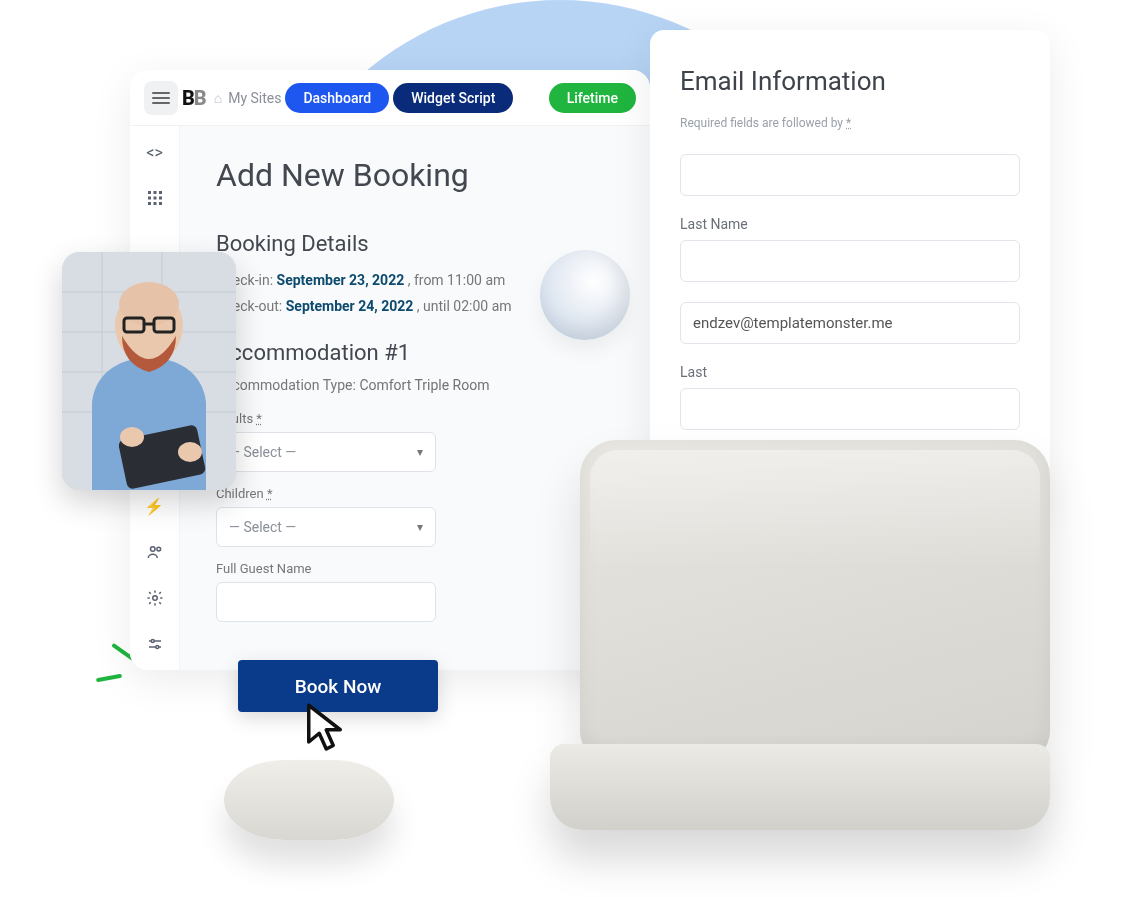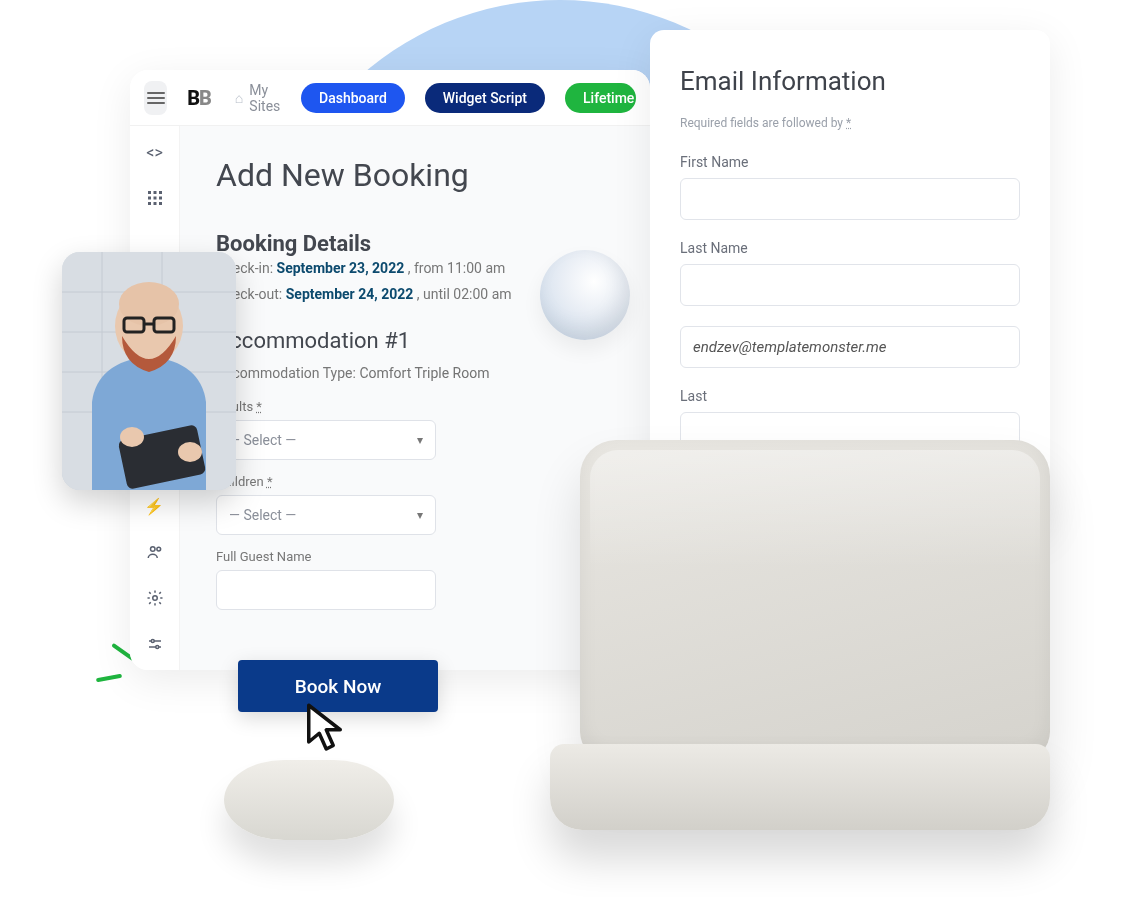--- a/index.html
+++ b/index.html
@@ -24,21 +24,21 @@
     box-shadow: 0 10px 40px rgba(0,0,0,0.08);
     z-index: 2;
     overflow: hidden;
   }
   .admin-header {
     height: 56px;
     background: #fff;
     border-bottom: 1px solid #f1f1f1;
     display: flex; align-items: center;
     padding: 0 14px;
-    gap: 20px;
+    gap: 4px;
   }
   .menu-icon {
     width: 34px; height: 34px;
     border-radius: 8px;
     background: #f0f1f3;
     display: flex; align-items: center; justify-content: center;
   }
   .menu-icon span { display: block; width: 18px; height: 2px; background: #666; border-radius: 2px; position: relative; }
   .menu-icon span::before, .menu-icon span::after { content:""; position:absolute; width:18px; height:2px; background:#666; border-radius:2px; }
   .menu-icon span::before { top:-5px; } .menu-icon span::after { top:5px; }
@@ -50,21 +50,21 @@
   .pill.blue { background:#1e56f0; }
   .pill.navy { background:#0a2a7a; }
   .pill.green { background:#1fb53f; margin-left:auto; overflow:hidden; }
 
   .admin-body { display:flex; height: calc(100% - 56px); }
   .sidebar { width: 50px; background:#fff; border-right:1px solid #f3f3f3; padding:16px 0; display:flex; flex-direction:column; align-items:center; gap:26px; }
   .side-ic { width:20px; height:20px; display:flex; align-items:center; justify-content:center; color:#5a6170; font-size:16px; }
 
   .content { flex:1; background:#f9fafb; padding: 30px 36px; overflow:hidden; }
   h1 { font-size: 32px; color:#43474f; font-weight:400; margin-bottom:37px; }
-  h2 { font-size: 22px; color:#43474f; font-weight:700; margin-bottom:4px; }
+  h2 { font-size: 22px; color:#43474f; font-weight:400; margin-bottom:16px; }
   h3 { font-size: 22px; color:#43474f; font-weight:400; margin: 26px 0 12px; }
   .meta { font-size:14px; color:#777; margin-bottom:10px; }
   .meta b { font-weight:700; color:#0c4a6e; }
   .acc-type { font-size:14px; color:#777; margin-bottom:18px; }
   .acc-type a { color:#737373; text-decoration:none; }
   .fld-label { font-size:13px; color:#777; margin-bottom:6px; display:block; }
   .req { text-decoration: underline dotted; }
   .select, .text-input {
     width: 220px; height: 40px;
     background:#fff; border:1px solid #dfe2e8; border-radius:6px;
@@ -136,21 +136,21 @@
     z-index: 2;
   }
   .info-card h2 { font-size: 26px; color:#3f434b; font-weight:400; margin-bottom: 20px; }
   .req-note { font-size: 12px; color:#9aa0aa; margin-bottom: 24px; }
   .info-field { margin-bottom: 20px; }
   .info-field label { font-size: 14px; color:#6a6f7a; display:block; margin-bottom:8px; }
   .info-field .inp {
     width:100%; height:42px;
     border:1px solid #e1e4ea; border-radius:6px; background:#fff;
     padding: 0 12px; font-size:15px; color:#555;
-    display:flex; align-items:center;font-style:italic;
+    display:flex; align-items:center;
   }
 
   
   .laptop {
     position:absolute;
     left: 540px; top: 440px;
     width: 520px; height: 420px;
     z-index: 7;
   }
   .laptop-screen {
@@ -347,21 +347,20 @@
     <div class="s3"></div>
 </div>
 
 <div class="info-card">
   <h2>Email Information</h2>
   <div class="req-note">
     <span>Required fields are followed by</span> <span class="req">*</span>
   </div>
 
   <div class="info-field">
-    <label>First Name</label>
     <div class="inp"></div>
   </div>
   <div class="info-field">
     <label>Last Name</label>
     <div class="inp"></div>
   </div>
   <div class="info-field">
     <div class="inp">endzev@templatemonster.me</div>
   </div>
   <div class="info-field">

